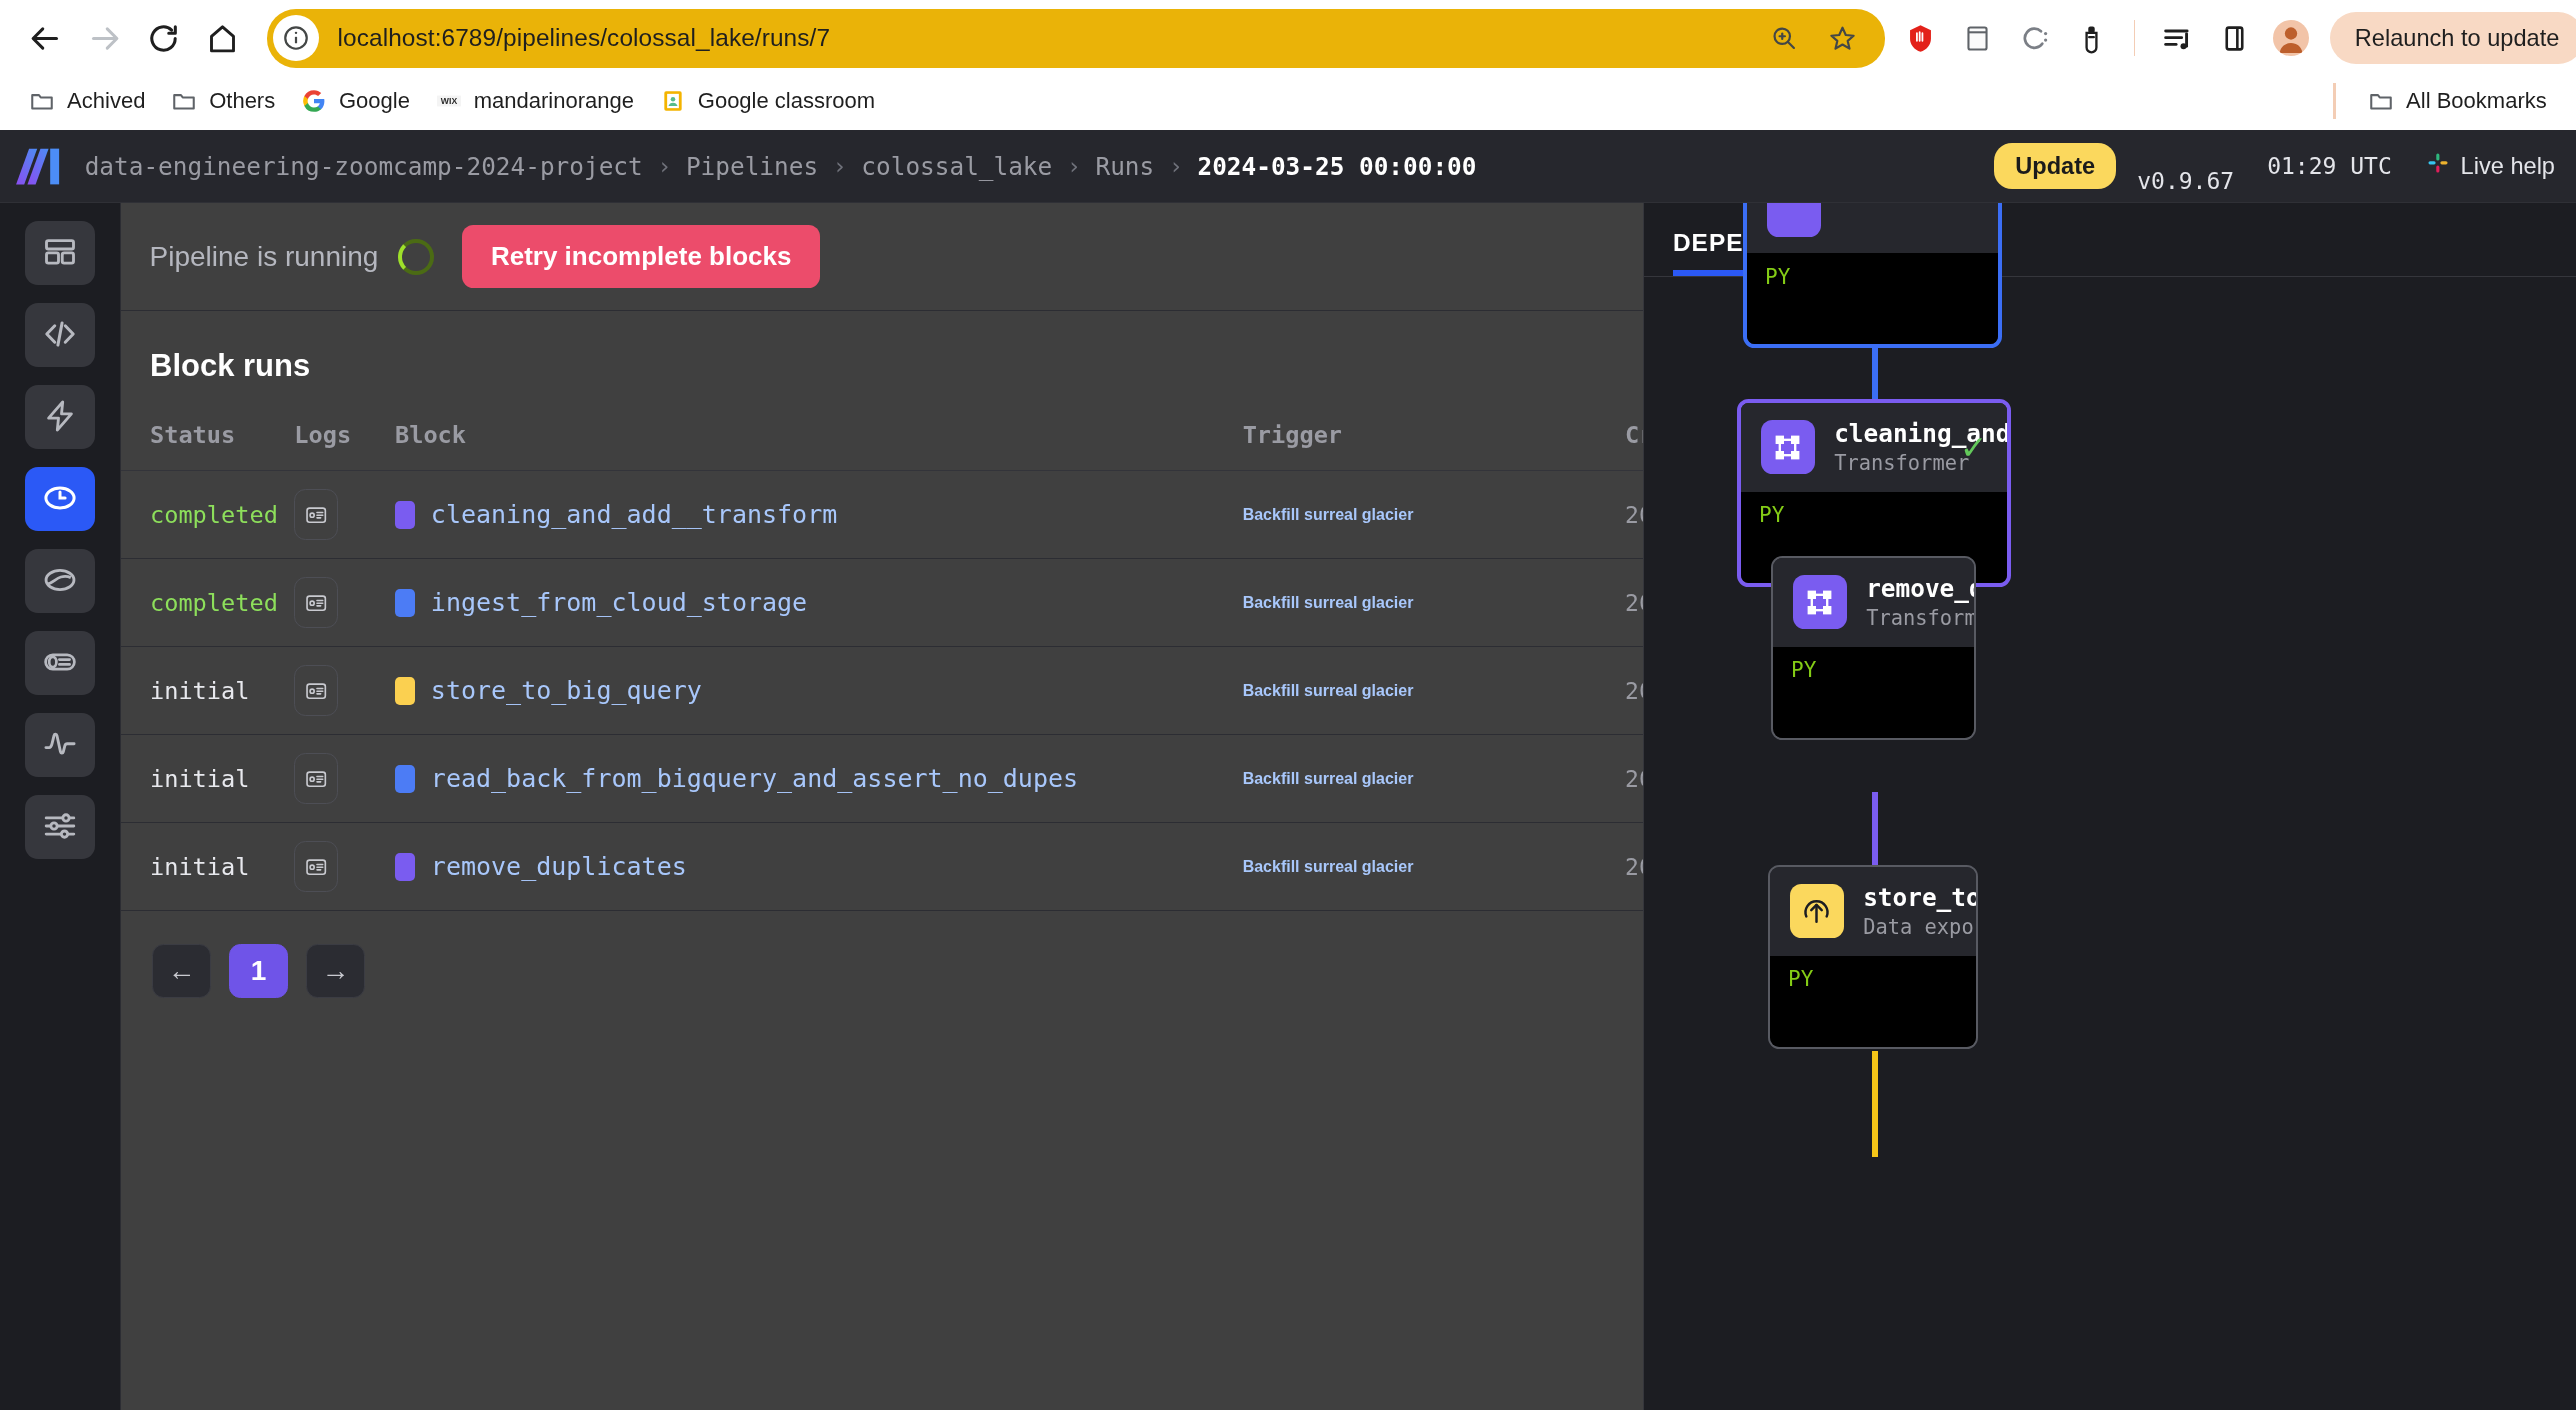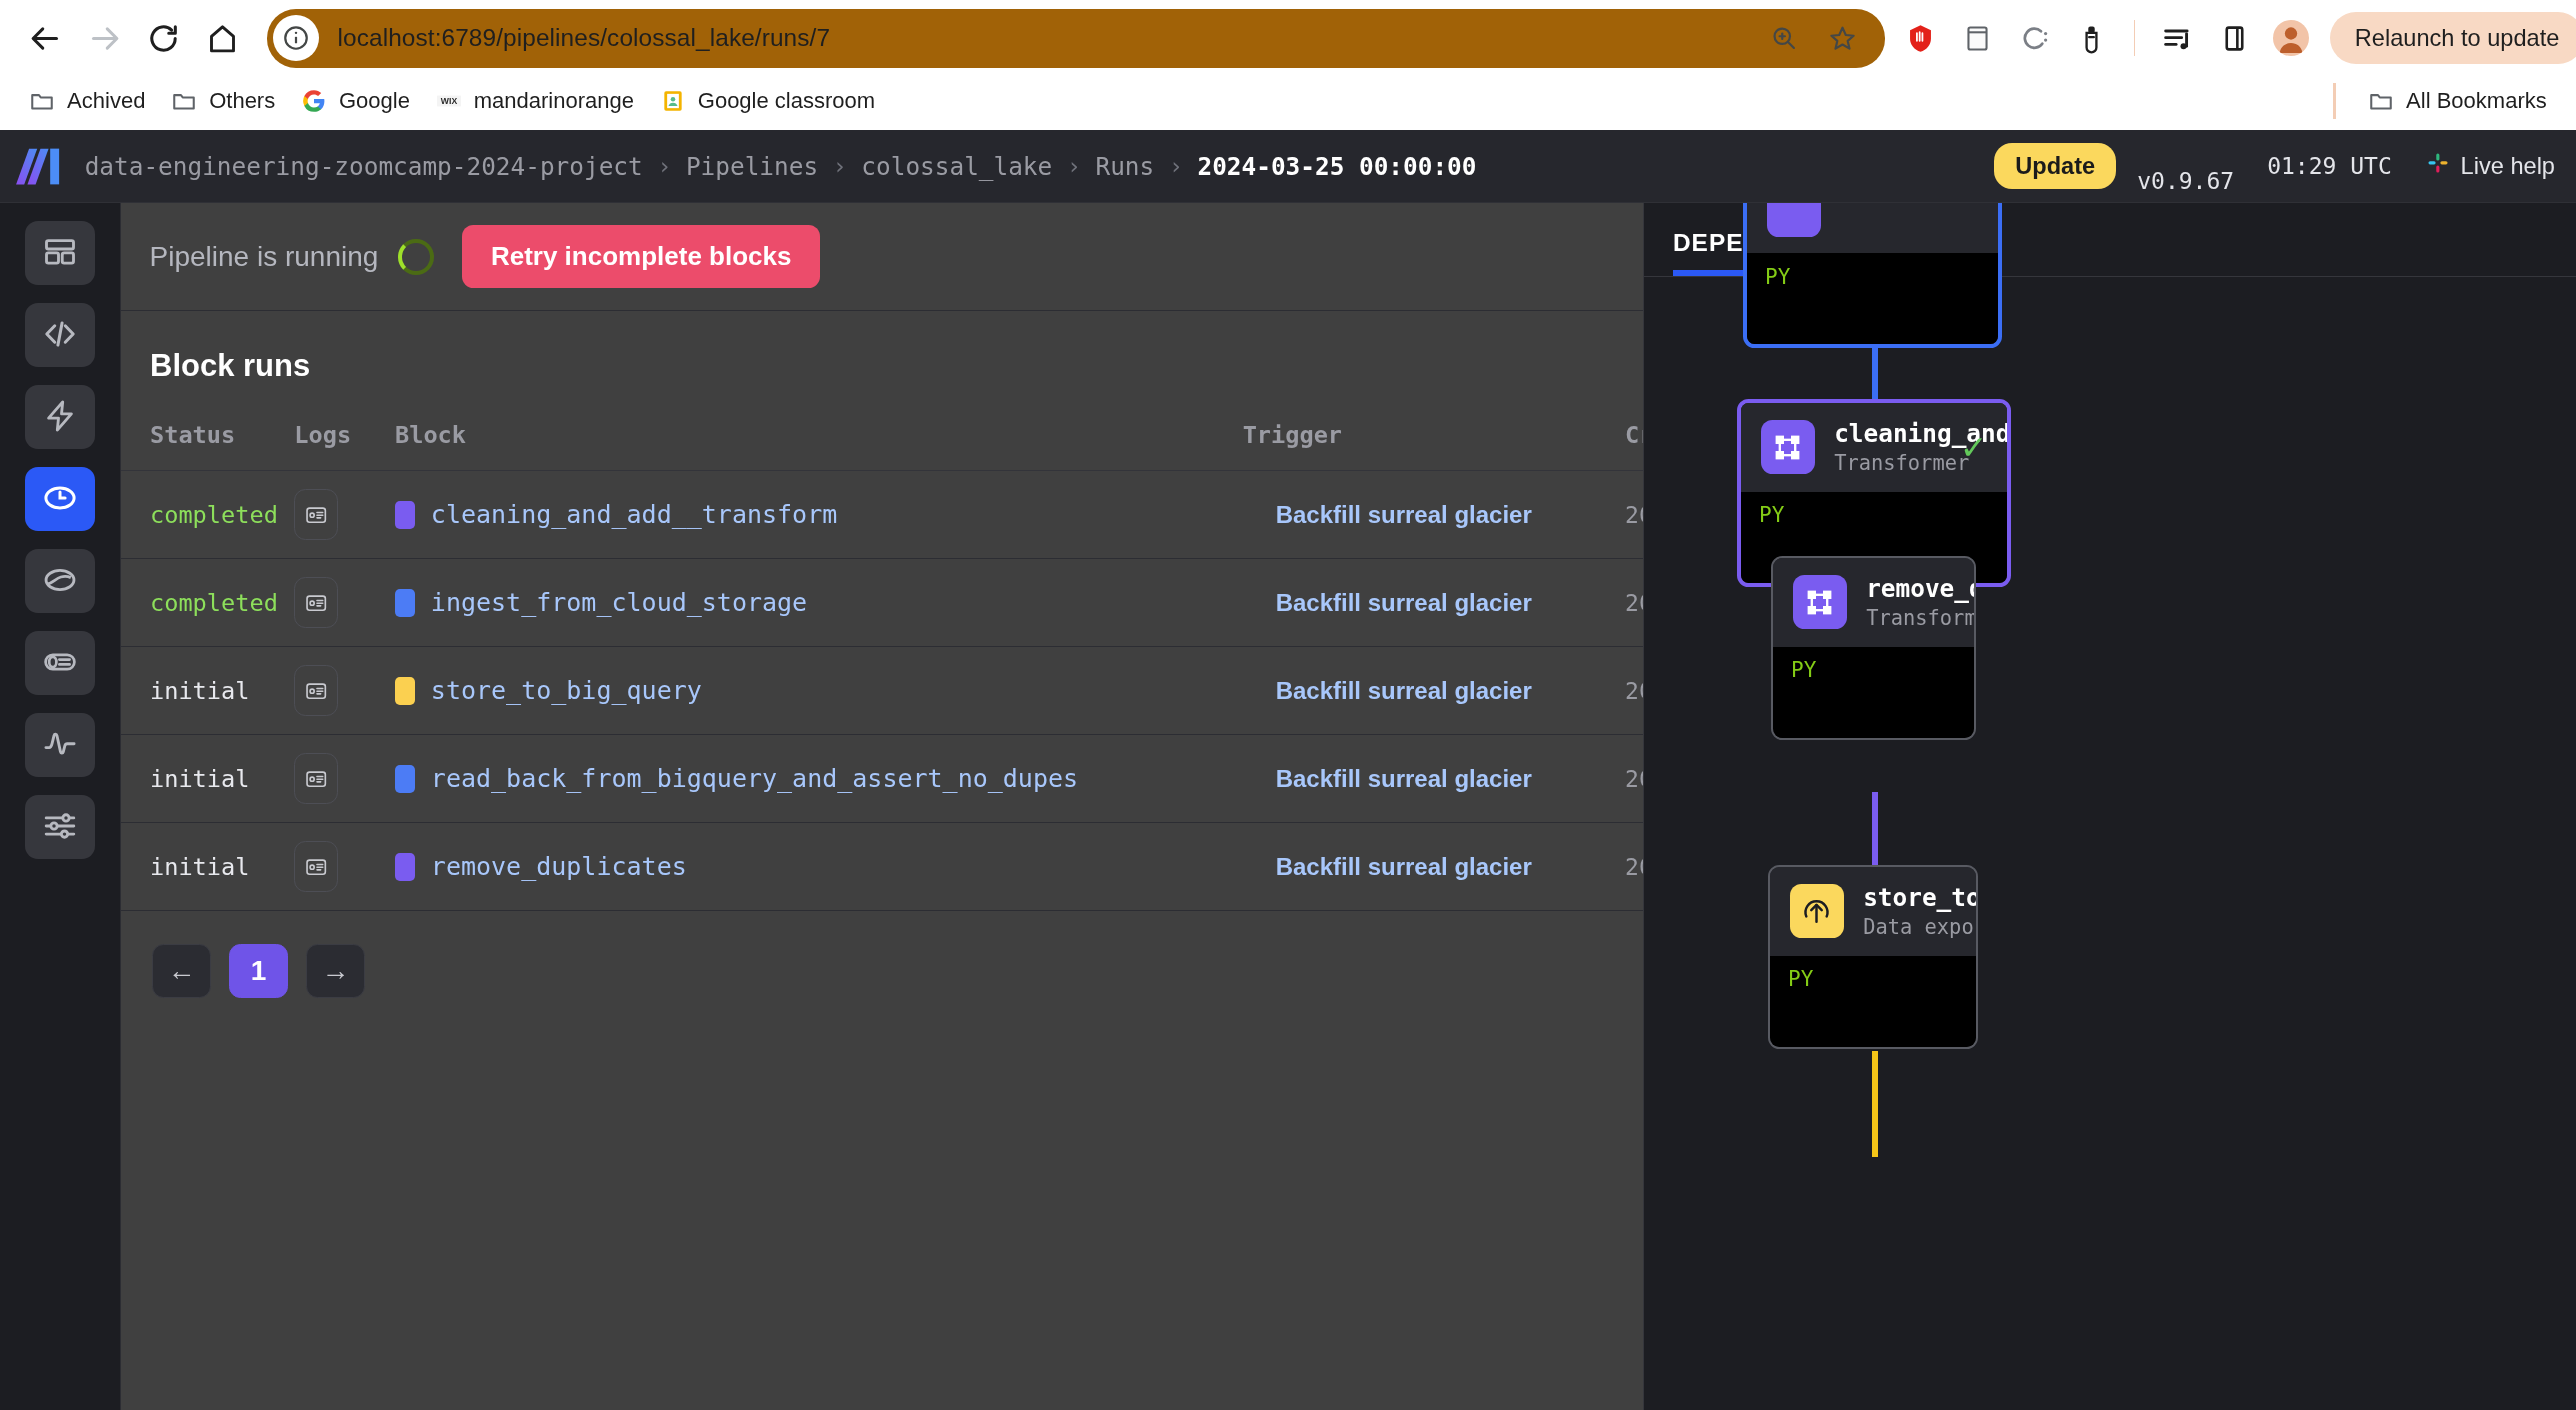--- a/index.html
+++ b/index.html
@@ -18,21 +18,21 @@
   }
   .nav-btn {
     width: 59px; height: 59px; display: flex; align-items: center; justify-content: center;
     border-radius: 50%; color: #1f1f1f; flex: 0 0 auto;
   }
   .nav-btn svg { display:block; }
   .nav-btn.disabled { color: #bdc1c6; }
 
   .omnibox {
     flex: 0 0 auto; width: 1618px; height: 59px; margin-left: 14.7px;
-    background: #a16207; border-radius: 29px;
+    background: #eab308; border-radius: 29px;
     display: flex; align-items: center; padding: 0 8.1px 0 0; position: relative;
   }
   .omni-info {
     width: 46px; height: 46px; margin-left: 6.5px; border-radius: 50%;
     background: #ffffff; display: flex; align-items: center; justify-content: center;
     color: #444746; flex: 0 0 auto;
   }
   .omni-url {
     flex: 1 1 auto; font-size: 24.4px; color: #1f1f1f; padding-left: 18px;
     white-space: nowrap; overflow: hidden; letter-spacing: 0.1px;
@@ -151,21 +151,21 @@
   .col-created{ width: 244px; }
   .status-completed { font-family:"DejaVu Sans Mono", monospace; font-size: 23.6px; color: #8ddf5b; }
   .status-initial   { font-family:"DejaVu Sans Mono", monospace; font-size: 23.6px; color: #e8e9ee; }
   .logs-btn {
     width: 44px; height: 51px; border: 0.8px solid #4d4e55; border-radius: 11.4px;
     display: flex; align-items: center; justify-content: center; color: #c9cad0;
   }
   .block-cell { display: flex; align-items: center; gap: 16.3px; }
   .block-swatch { width: 19.6px; height: 28px; border-radius: 4.9px; flex: 0 0 auto; }
   .block-name { font-family:"DejaVu Sans Mono", monospace; font-size: 25px; color: #a8c7fb; white-space: nowrap; }
-  .trigger-link { font-size: 24px; font-weight: bold; color: #a8c7fb; white-space: nowrap; margin-left: 33px; }
+  .trigger-link { font-size: 16px; font-weight: bold; color: #a8c7fb; white-space: nowrap; }
   .created-cell { font-family:"DejaVu Sans Mono", monospace; font-size: 23px; color: #9a9ba3; white-space: nowrap; }
 
   .pagination { display: flex; align-items: center; gap: 18px; padding: 33px 0 0 31px; }
   .page-btn {
     width: 59px; height: 54px; border-radius: 11.4px; background: #2b2c32; border: 0.8px solid #3b3c43;
     display: flex; align-items: center; justify-content: center; color: #c9cad0; font-size: 28px;
   }
   .page-btn.current { background: #6f54e8; border-color: #6f54e8; color: #ffffff; font-weight: bold; }
 
   

